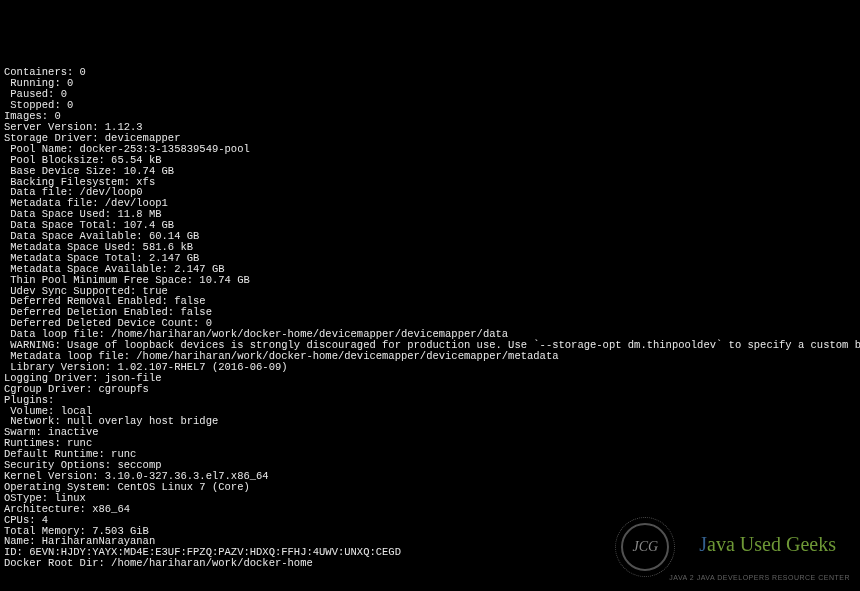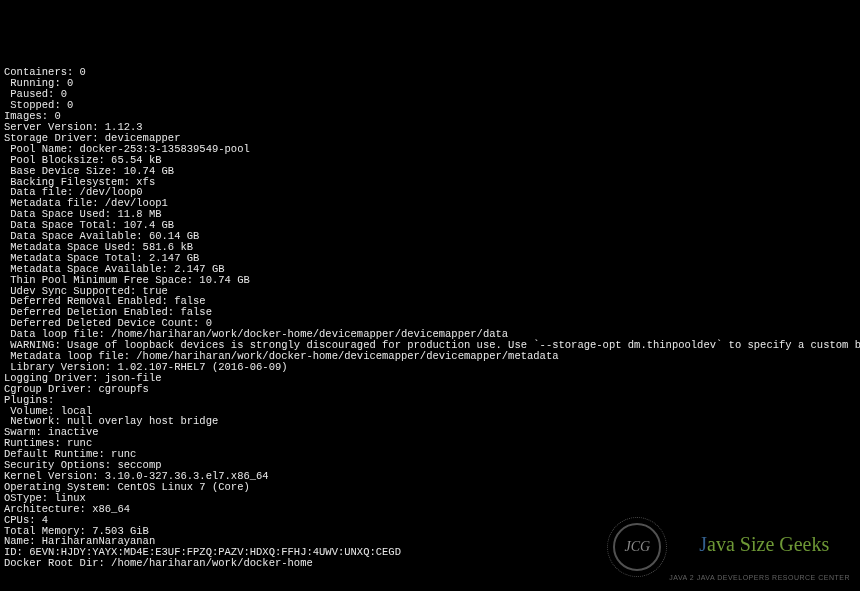--- a/index.html
+++ b/index.html
@@ -21,21 +21,20 @@
       z-index: 1;
     }
     .line { display: block; }
     .watermark {
       position: absolute;
       right: 10px;
       bottom: 10px;
       z-index: 2;
       display: flex;
       align-items: center;
-      gap: 8px;
       opacity: 0.9;
       justify-content: space-between;
     }
     .jcg-logo {
       width: 48px;
       height: 48px;
       border: 2px solid #5a5a5a;
       border-radius: 50%;
       display: flex;
       align-items: center;
@@ -66,20 +65,20 @@
 <div class="terminal">
   <div id="lines-container"><span class="line">Containers: 0</span><span class="line"> Running: 0</span><span class="line"> Paused: 0</span><span class="line"> Stopped: 0</span><span class="line">Images: 0</span><span class="line">Server Version: 1.12.3</span><span class="line">Storage Driver: devicemapper</span><span class="line"> Pool Name: docker-253:3-135839549-pool</span><span class="line"> Pool Blocksize: 65.54 kB</span><span class="line"> Base Device Size: 10.74 GB</span><span class="line"> Backing Filesystem: xfs</span><span class="line"> Data file: /dev/loop0</span><span class="line"> Metadata file: /dev/loop1</span><span class="line"> Data Space Used: 11.8 MB</span><span class="line"> Data Space Total: 107.4 GB</span><span class="line"> Data Space Available: 60.14 GB</span><span class="line"> Metadata Space Used: 581.6 kB</span><span class="line"> Metadata Space Total: 2.147 GB</span><span class="line"> Metadata Space Available: 2.147 GB</span><span class="line"> Thin Pool Minimum Free Space: 10.74 GB</span><span class="line"> Udev Sync Supported: true</span><span class="line"> Deferred Removal Enabled: false</span><span class="line"> Deferred Deletion Enabled: false</span><span class="line"> Deferred Deleted Device Count: 0</span><span class="line"> Data loop file: /home/hariharan/work/docker-home/devicemapper/devicemapper/data</span><span class="line"> WARNING: Usage of loopback devices is strongly discouraged for production use. Use `--storage-opt dm.thinpooldev` to specify a custom block storage device.</span><span class="line"> Metadata loop file: /home/hariharan/work/docker-home/devicemapper/devicemapper/metadata</span><span class="line"> Library Version: 1.02.107-RHEL7 (2016-06-09)</span><span class="line">Logging Driver: json-file</span><span class="line">Cgroup Driver: cgroupfs</span><span class="line">Plugins:</span><span class="line"> Volume: local</span><span class="line"> Network: null overlay host bridge</span><span class="line">Swarm: inactive</span><span class="line">Runtimes: runc</span><span class="line">Default Runtime: runc</span><span class="line">Security Options: seccomp</span><span class="line">Kernel Version: 3.10.0-327.36.3.el7.x86_64</span><span class="line">Operating System: CentOS Linux 7 (Core)</span><span class="line">OSType: linux</span><span class="line">Architecture: x86_64</span><span class="line">CPUs: 4</span><span class="line">Total Memory: 7.503 GiB</span><span class="line">Name: HariharanNarayanan</span><span class="line">ID: 6EVN:HJDY:YAYX:MD4E:E3UF:FPZQ:PAZV:HDXQ:FFHJ:4UWV:UNXQ:CEGD</span><span class="line">Docker Root Dir: /home/hariharan/work/docker-home</span></div>
 </div>
 
 <div class="watermark">
   <div class="jcg-logo">
     <span>JCG</span>
   </div>
   <div class="jcg-text">
     <div class="jcg-title">
-      <span class="j">J</span><span>ava Size Geeks</span>
+      <span class="j">J</span><span>ava Used Geeks</span>
     </div>
     <div class="jcg-sub">JAVA 2 JAVA DEVELOPERS RESOURCE CENTER</div>
   </div>
 </div>
 
 
 
 
 </body></html>

